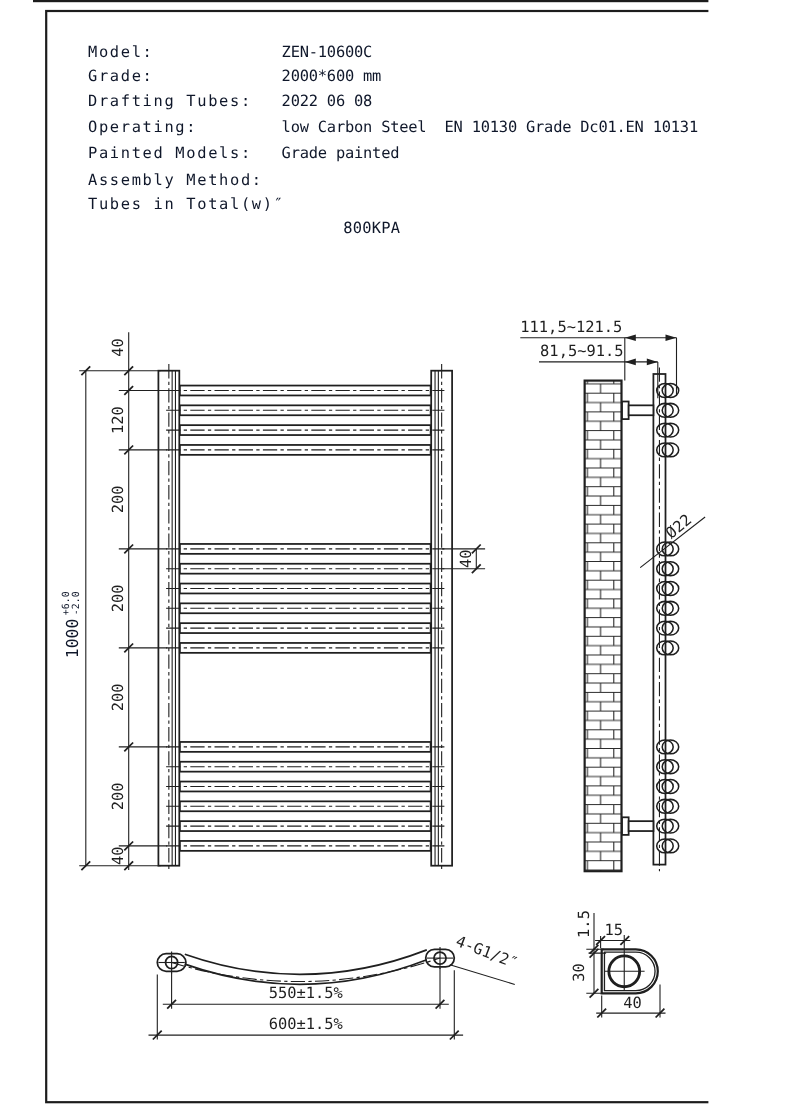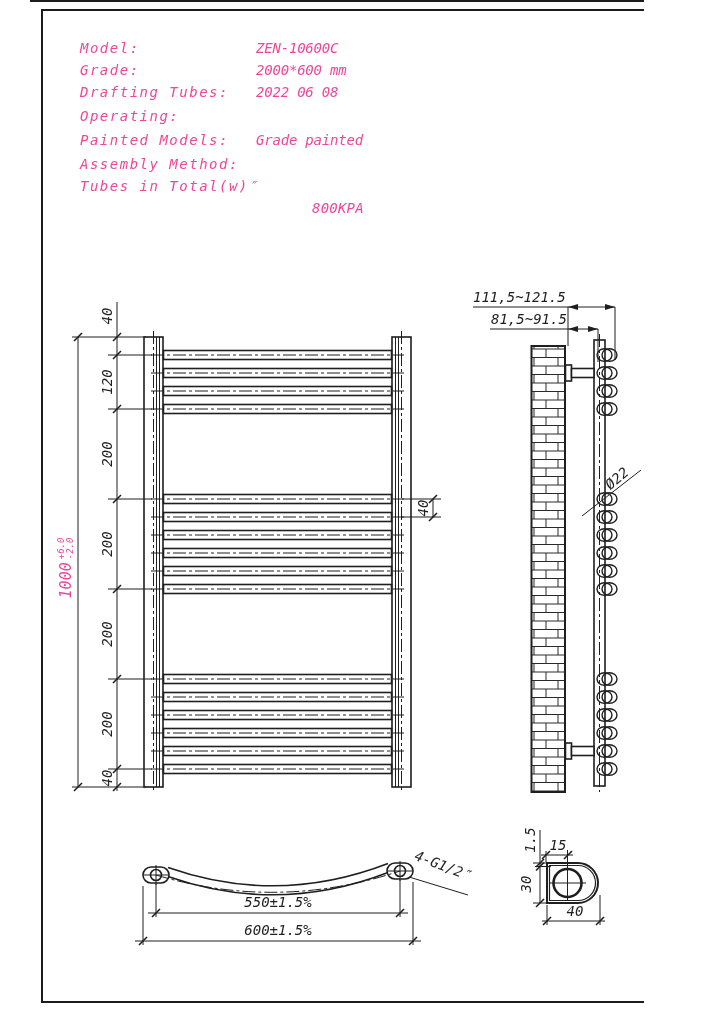--- a/index.html
+++ b/index.html
@@ -1,17 +1,17 @@
 <!DOCTYPE html>
 <html><head>
 <meta charset="utf-8">
 <style>
   html,body{margin:0;padding:0;background:#fff;}
   #page{position:relative;width:644px;height:1018px;background:#ffffff;overflow:hidden;
-        font-family:"DejaVu Sans Mono",monospace;color:#ec4899;font-style:italic;}
+        font-family:"DejaVu Sans Mono",monospace;color:#0f172a;}
   #top-edge{position:absolute;left:30px;top:0;width:666px;height:2px;background:#1c1c1c;}
   #border{position:absolute;left:41px;top:9px;width:636px;height:994px;border:2px solid #1c1c1c;box-sizing:border-box;}
   .spec-row{position:absolute;left:0;width:720px;height:18px;font-size:14px;}
   .lbl{position:absolute;left:80px;letter-spacing:1.5px;white-space:pre;}
   .val{position:absolute;left:256px;letter-spacing:-0.2px;white-space:pre;}
   .val2{position:absolute;left:312px;letter-spacing:0.2px;white-space:pre;text-align:right;}
   svg{position:absolute;left:0;top:0;}
   svg text{font-family:"DejaVu Sans Mono",monospace;font-size:14px;fill:#1f1f1f;letter-spacing:0;}
   .thick{stroke:#1f1f1f;stroke-width:2;fill:none;}
   .med{stroke:#1f1f1f;stroke-width:1.6;fill:none;}
@@ -42,20 +42,21 @@
     <div class="spec-row" style="top:62px">
         <span class="lbl">Grade:</span>
         <span class="val">2000*600 mm</span>
       </div>
     <div class="spec-row" style="top:84px">
         <span class="lbl">Drafting Tubes:</span>
         <span class="val">2022 06 08</span>
       </div>
     <div class="spec-row" style="top:108px">
         <span class="lbl">Operating:</span>
+        <span class="val">low Carbon Steel  EN 10130 Grade Dc01.EN 10131</span>
       </div>
     <div class="spec-row" style="top:132px">
         <span class="lbl">Painted Models:</span>
         <span class="val">Grade painted</span>
       </div>
     <div class="spec-row" style="top:156px">
         <span class="lbl">Assembly Method:</span>
       </div>
     <div class="spec-row" style="top:178px">
         <span class="lbl">Tubes in Total(w)″</span>

